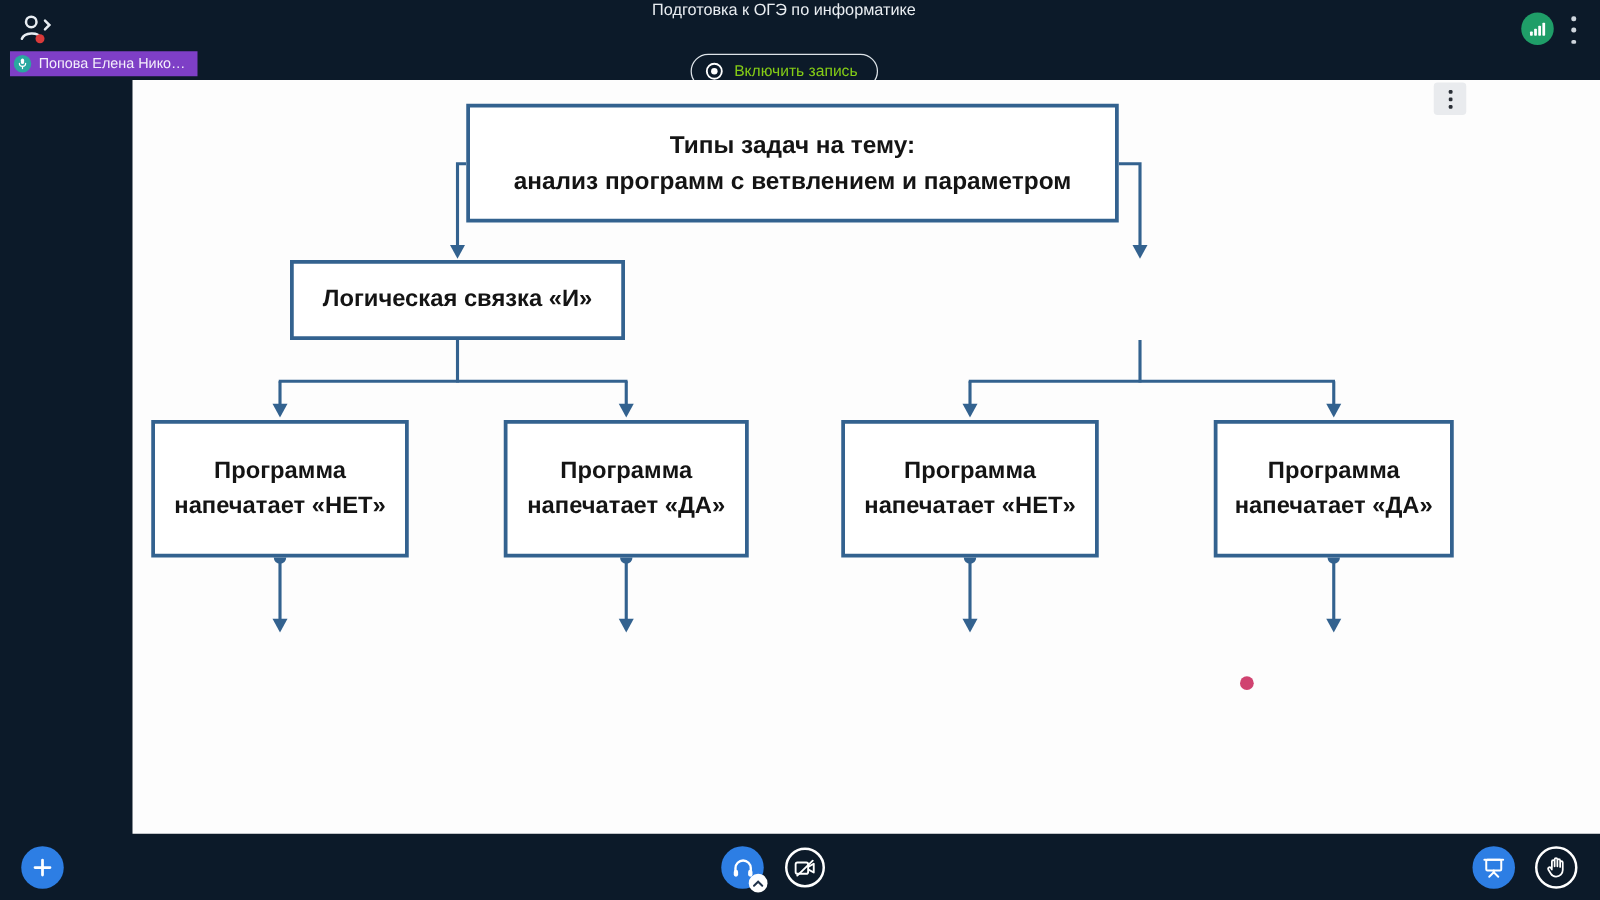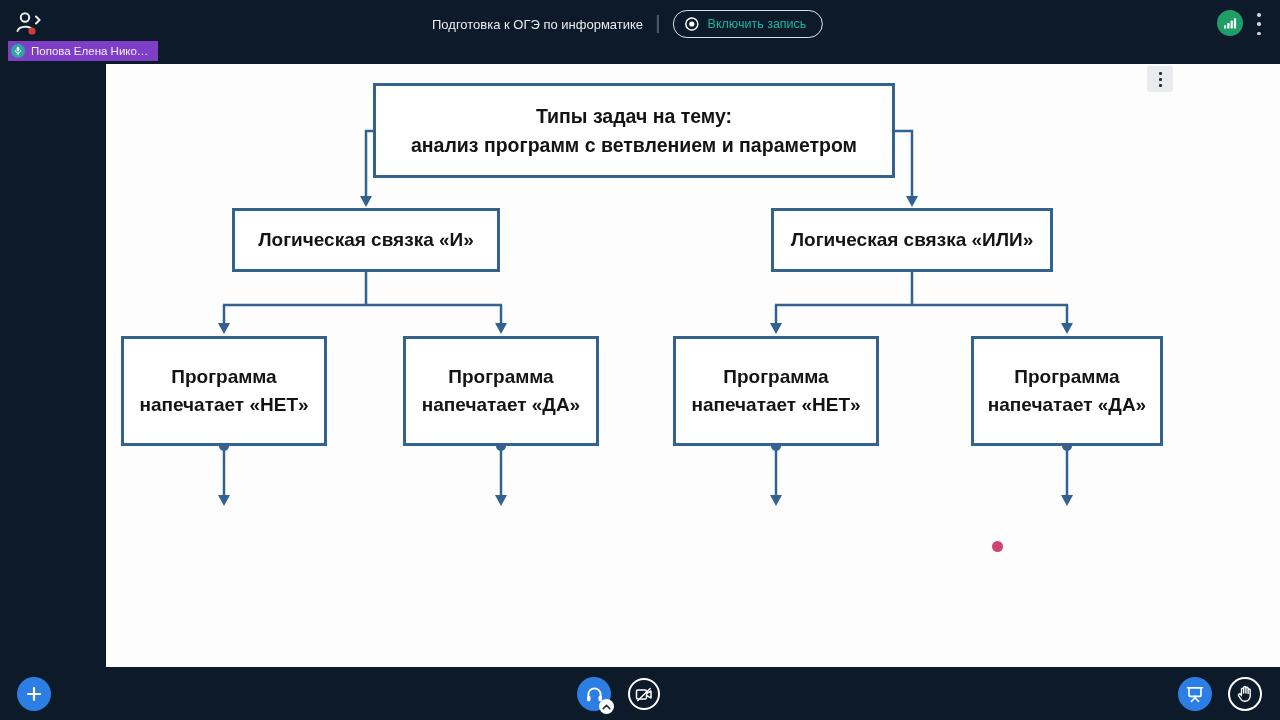--- a/index.html
+++ b/index.html
@@ -19,30 +19,30 @@
     background:#7e3fc6; border-radius:0; padding:0 10px 0 3px;
   }
   .mic-circle {
     width:14px; height:14px; border-radius:50%; background:#2aa8a0;
     display:flex; align-items:center; justify-content:center; flex:0 0 auto;
   }
   .participant-badge-label { color:#f3eefb; font-size:11.5px; white-space:nowrap; }
 
   .topbar-center {
     position:absolute; left:49%; top:0; transform:translateX(-50%);
-    height:48px; display:flex; align-items:center; gap:14px;
+    height:48px; display:flex; align-items:center; gap:14px;flex-direction:column;
   }
   .meeting-title { color:#e9edf1; font-size:13px; white-space:nowrap; }
   .topbar-divider { width:1.5px; height:18px; background:rgba(255,255,255,0.28); }
   .record-btn {
     display:flex; align-items:center; gap:8px;
     border:1.5px solid #dde3e8; border-radius:15px;
     padding:5px 15px 5px 10px; cursor:pointer; background:transparent;
   }
-  .record-btn-label { color:#14b8a6; font-size:12.5px; white-space:nowrap; }
+  .record-btn-label { color:#84cc16; font-size:12.5px; white-space:nowrap; }
 
   .signal-circle {
     position:absolute; left:1217px; top:10px; width:26px; height:26px;
     border-radius:50%; background:#1f9e68;
     display:flex; align-items:center; justify-content:center; cursor:pointer;
   }
   .kebab { position:absolute; left:1254px; top:13px; width:10px; height:22px;
     display:flex; flex-direction:column; align-items:center; justify-content:space-between; cursor:pointer; }
   .kebab i { width:3.5px; height:3.5px; border-radius:50%; background:#cfd6dd; }
 
@@ -187,21 +187,20 @@
       <circle cx="118" cy="382" r="5"></circle>
       <circle cx="395" cy="382" r="5"></circle>
       <circle cx="670" cy="382" r="5"></circle>
       <circle cx="961" cy="382" r="5"></circle>
     </g>
   </svg>
 
   <div class="dbox" id="box-root">Типы задач на тему:
 анализ программ с ветвлением и параметром</div>
   <div class="dbox" id="box-and">Логическая связка «И»</div>
-  <div class="dbox" id="box-or">Логическая связка «ИЛИ»</div>
   <div class="dbox" id="box-p1">Программа
 напечатает «НЕТ»</div>
   <div class="dbox" id="box-p2">Программа
 напечатает «ДА»</div>
   <div class="dbox" id="box-p3">Программа
 напечатает «НЕТ»</div>
   <div class="dbox" id="box-p4">Программа
 напечатает «ДА»</div>
 
   <div class="laser-dot"></div>

